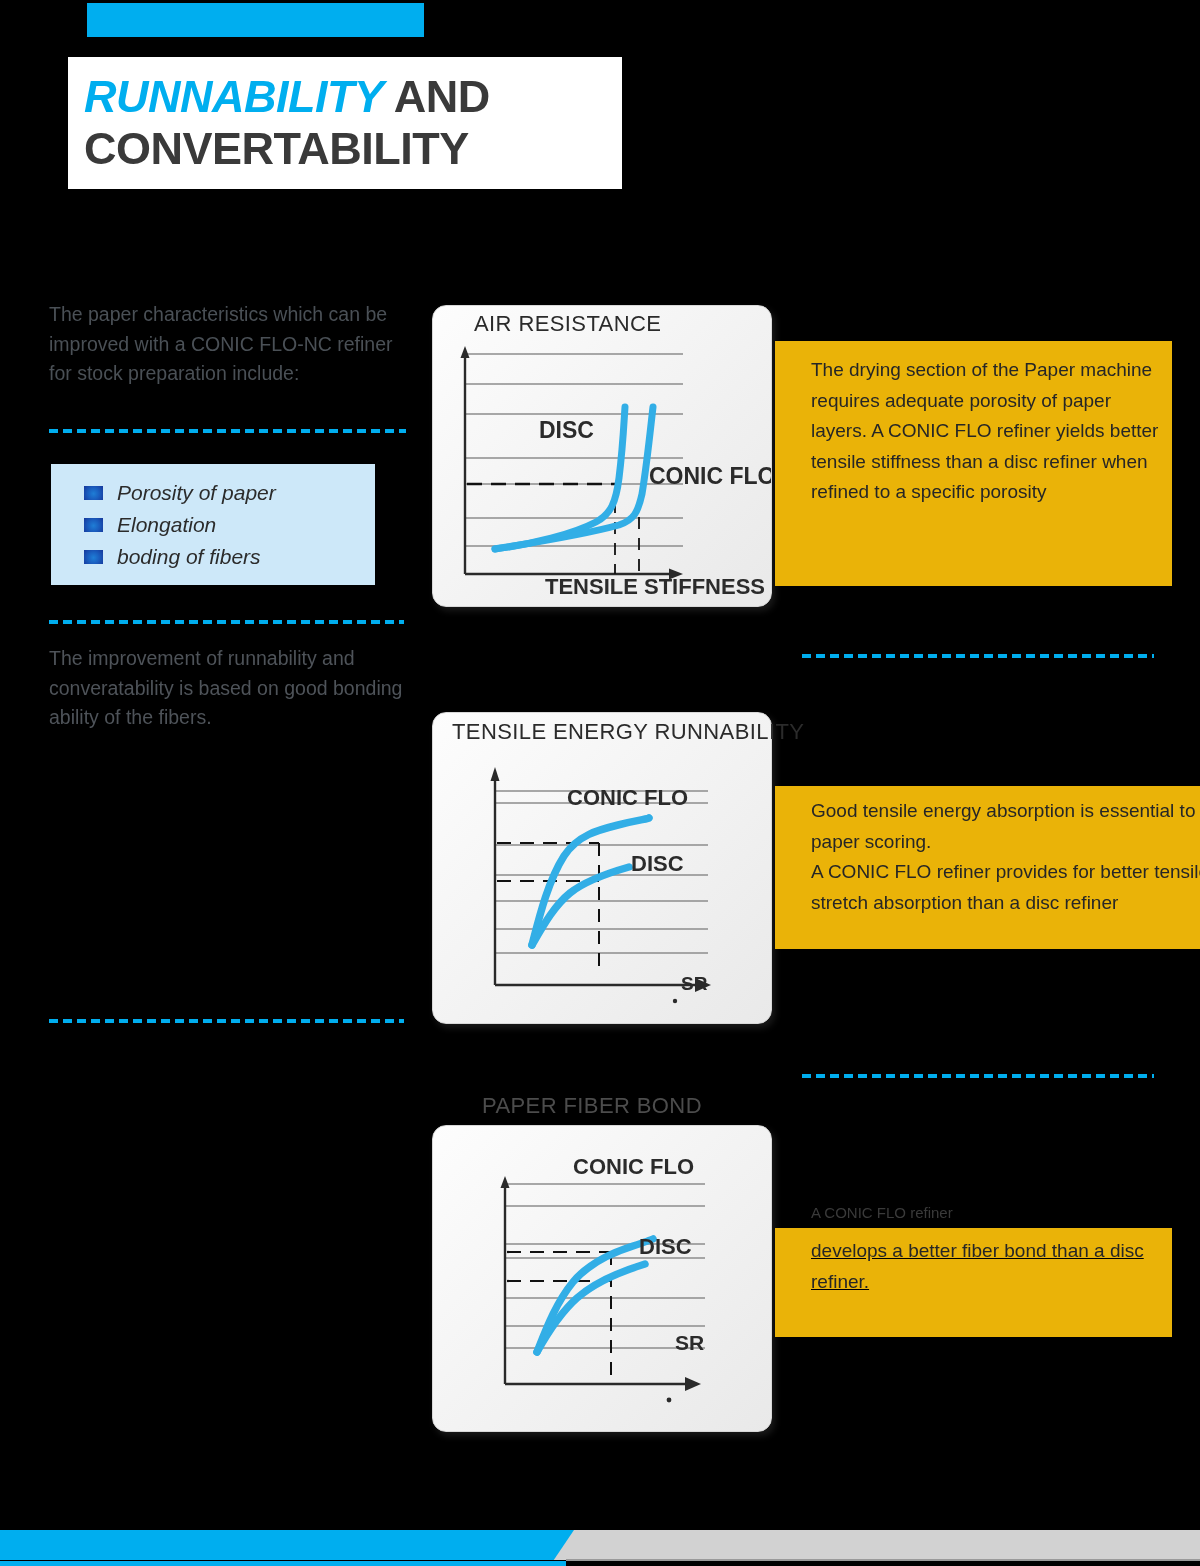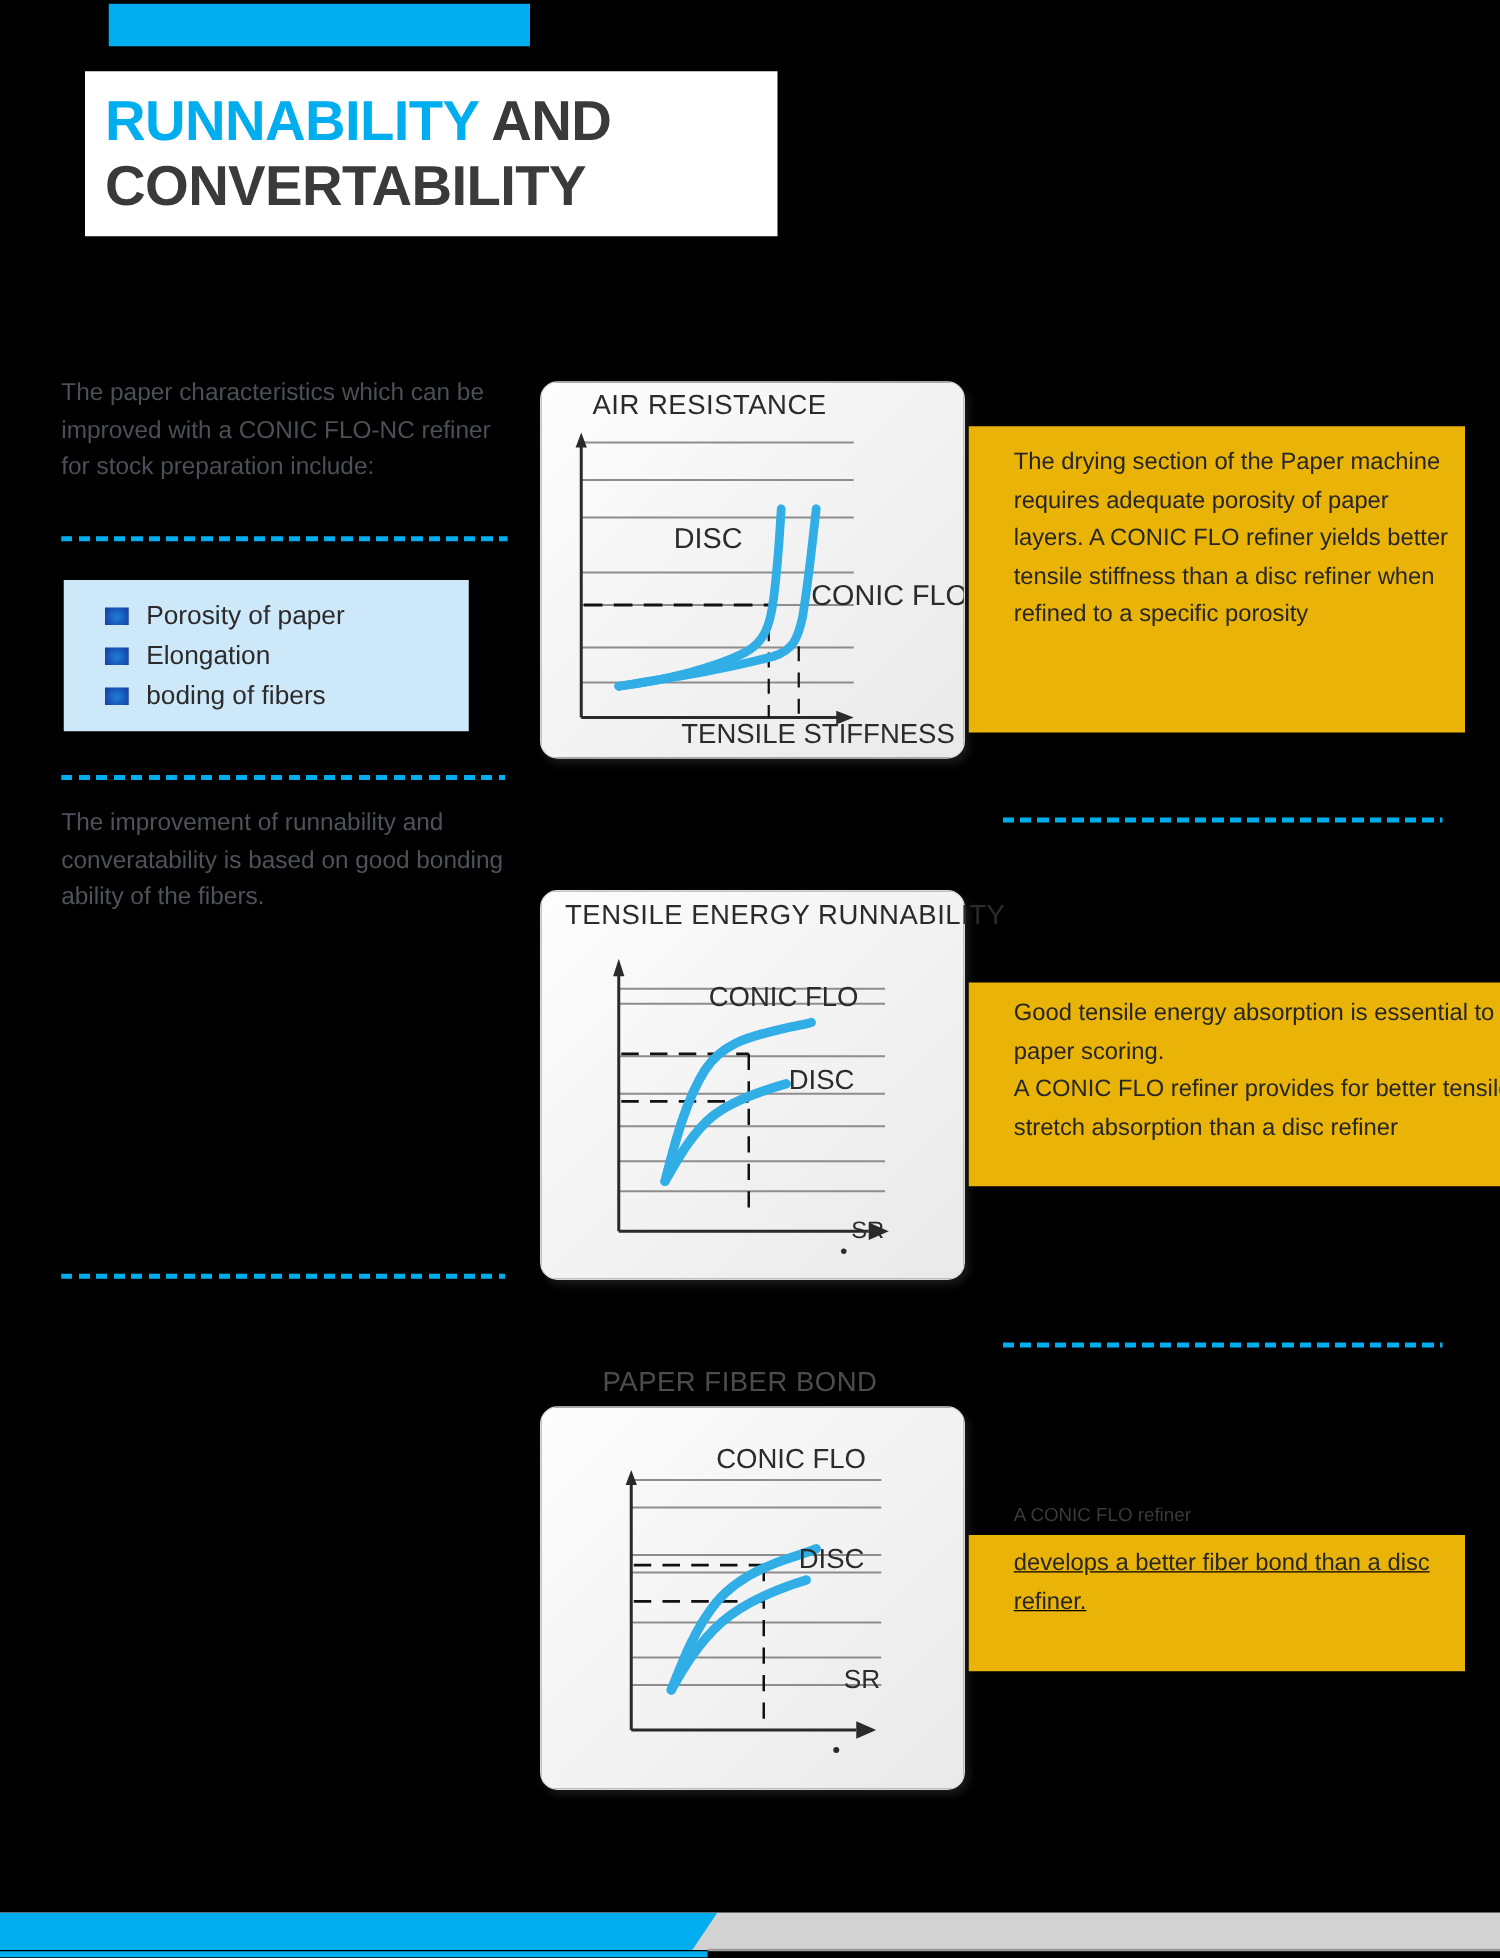--- a/index.html
+++ b/index.html
@@ -15,21 +15,21 @@
   #title-box{
     left:68px;top:57px;width:554px;height:132px;
     background:#ffffff;
     display:flex;flex-direction:column;justify-content:center;
     padding-left:16px;box-sizing:border-box;
   }
   #title-box .line{
     font-size:45px;font-weight:bold;line-height:52px;color:#3A3A3A;
     letter-spacing:-0.5px;white-space:nowrap;
   }
-  #title-box .hl{color:#00AEEF;}
+  #title-box .hl{color:#00AEEF;font-style:italic;}
 
   
   .left-para{
     color:#4a5056;font-size:19.5px;line-height:29.5px;width:360px;
   }
   #left-para-1{left:49px;top:300px;}
   #left-para-2{left:49px;top:644px;color:#4e5359;}
 
   .dash-rule{
     height:4px;
@@ -43,21 +43,21 @@
 
   #bullet-box{
     left:51px;top:464px;width:324px;height:121px;
     background:#CDE8F9;box-sizing:border-box;padding:14px 0 0 33px;
   }
   .bullet-row{display:flex;align-items:center;margin-bottom:3px;height:29px;}
   .bullet-sq{
     width:19px;height:14px;margin-right:14px;flex:none;
     background:radial-gradient(circle at 50% 55%,#1f7ed6 0%,#1a5fc0 45%,#16379b 100%);
   }
-  .bullet-label{font-size:21px;color:#2b2b2b;line-height:24px;}
+  .bullet-label{font-size:21px;color:#2b2b2b;line-height:24px;font-style:italic;}
 
   
   .right-panel{
     background:#eab308;box-sizing:border-box;
   }
   .right-text{
     font-size:19px;line-height:30.5px;color:#262626;
   }
   #right-panel-1{left:775px;top:341px;width:397px;height:245px;padding:14px 0 0 36px;}
   #right-panel-2{left:775px;top:786px;width:459px;height:163px;padding:10px 0 0 36px;}
@@ -66,20 +66,21 @@
     left:811px;top:1198px;width:360px;
     font-size:15px;line-height:30.5px;color:#3a3a3a;
   }
 
   
   .card{
     background:linear-gradient(135deg,#fdfdfd 0%,#f4f4f4 45%,#e9e9e9 100%);
     border:1px solid #d8d8d8;border-radius:14px;
     box-shadow:3px 4px 7px rgba(255,255,255,0.10);
     overflow:visible;
+    font-weight:bold;
   }
   #card-1{left:432px;top:305px;width:338px;height:300px;}
   #card-2{left:432px;top:712px;width:338px;height:310px;}
   #card-3{left:432px;top:1125px;width:338px;height:305px;}
 
   .card-title{
     position:absolute;font-size:22px;color:#2b2b2b;letter-spacing:0.4px;white-space:nowrap;
   }
   #chart-title-1{left:474px;top:311px;}
   #chart-title-2{left:452px;top:719px;}

